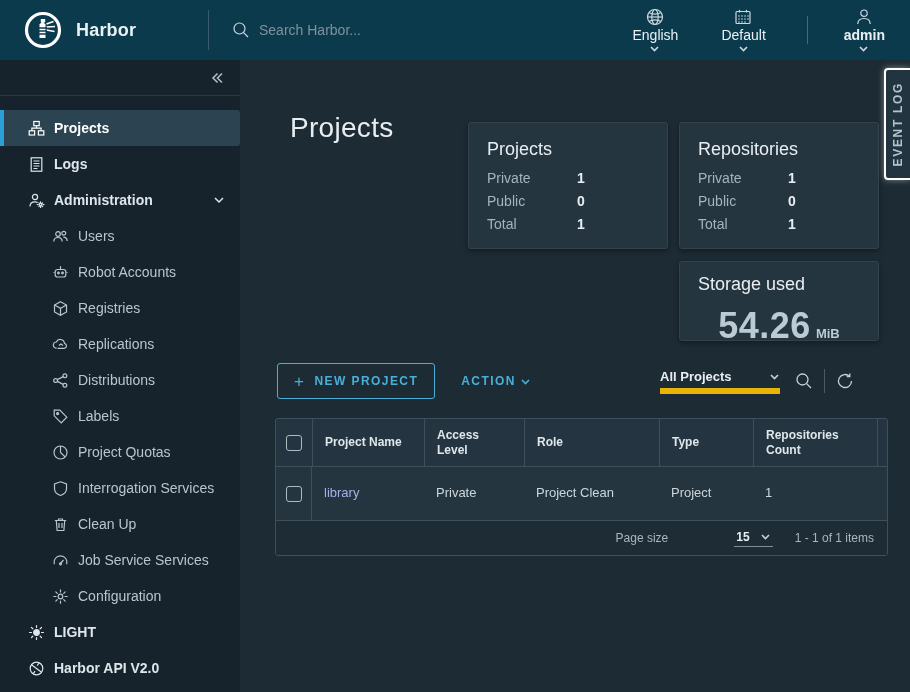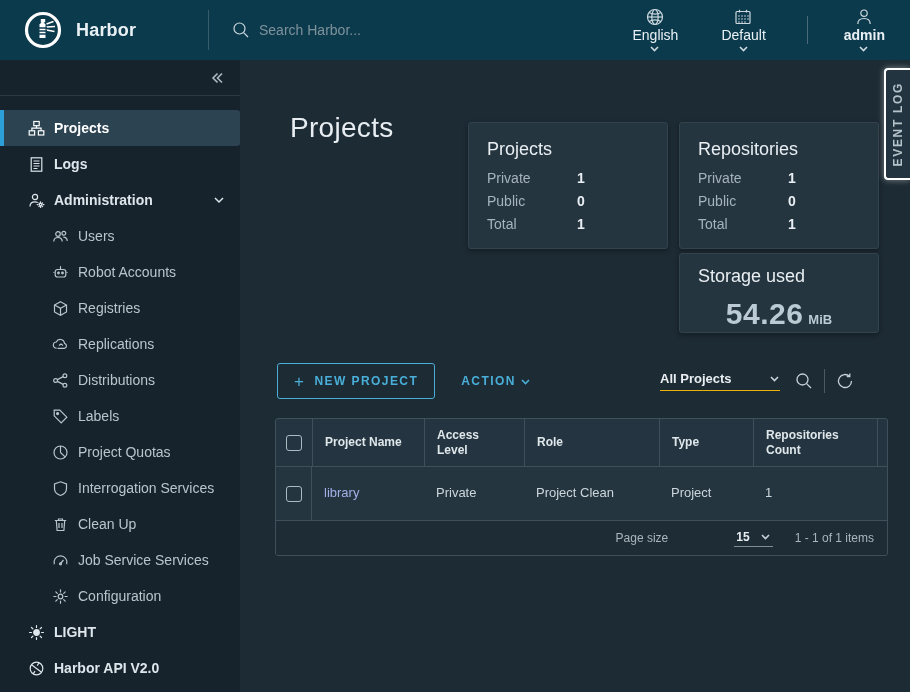--- a/index.html
+++ b/index.html
@@ -53,39 +53,39 @@
     color:#e7edf1; letter-spacing:.3px; }
 
   .cards { position:absolute; top:62px; right:31px; display:flex; gap:11px; align-items:flex-start; }
   .card { background:#243540; border:1px solid #32434d; border-radius:3px;
     box-shadow:0 2px 5px rgba(0,0,0,.35); }
   .stat-card { width:200px; height:127px; padding:16px 18px; }
   .card-title { font-size:18px; color:#e9eef2; margin-bottom:10px; font-weight:400; }
   .stat-row { display:flex; font-size:14px; color:#a6b3bb; margin-top:7px; }
   .stat-row .sl { width:90px; }
   .stat-row .sv { color:#e9eef2; font-weight:bold; }
-  .col2 { display:flex; flex-direction:column; gap:4px; }
+  .col2 { display:flex; flex-direction:column; gap:12px; }
   .storage-card { width:200px; height:80px; padding:12px 18px 10px; }
   .storage-line { text-align:center; margin-top:2px; color:#bccbd3; }
-  .storage-value { font-size:30px; font-weight:bold; letter-spacing:.5px; }
+  .storage-value { font-size:36px; font-weight:bold; letter-spacing:.5px; }
   .storage-unit { font-size:13px; font-weight:bold; margin-left:5px; }
 
   
   .toolbar { position:absolute; top:302px; left:37px; right:55px; height:38px;
     display:flex; align-items:center; }
   .btn-outline { height:36px; border:1px solid #49afd9; border-radius:3px; color:#49afd9;
     background:transparent; padding:0 16px; font-size:12px; font-weight:bold; letter-spacing:.12em;
     display:flex; align-items:center; cursor:pointer; font-family:"Liberation Sans",sans-serif; }
   .btn-outline .plus { font-size:17px; font-weight:400; margin-right:9px; line-height:1; }
   .btn-flat { margin-left:26px; color:#49afd9; font-size:12px; font-weight:bold; letter-spacing:.12em;
     display:flex; align-items:center; cursor:pointer; }
   .btn-flat .caret { stroke:#49afd9; margin-left:4px; }
   .tb-right { margin-left:auto; display:flex; align-items:center; color:#c6d1d8; }
   .filter-select { width:120px; display:flex; align-items:center; justify-content:space-between;
-    border-bottom:1px solid #eab308; padding-bottom:4px; color:#e9eef2; font-size:13px;
+    border-bottom:6px solid #eab308; padding-bottom:4px; color:#e9eef2; font-size:13px;
     font-weight:bold; cursor:pointer; }
   .tb-icon { width:20px; height:20px; stroke:#c6d1d8; fill:none; stroke-width:1.3; cursor:pointer; }
   .tb-sep { width:1px; height:24px; background:#4a5a63; margin:0 10px; }
   .ml14 { margin-left:14px; }
 
   
   .table-wrap { position:absolute; top:358px; left:35px; right:22px;
     border:1px solid #3f505a; border-radius:3px; background:#243440; overflow:hidden; }
   .thead { display:flex; height:48px; border-bottom:1px solid #3f505a; }
   .th { display:flex; align-items:center; padding:0 12px; font-size:12px; font-weight:bold;

